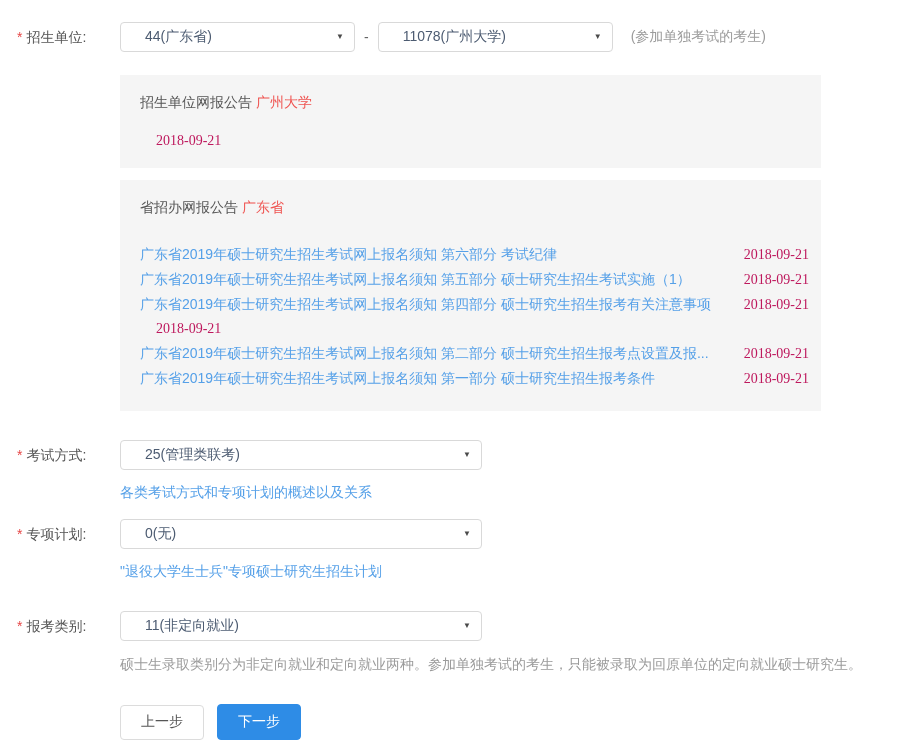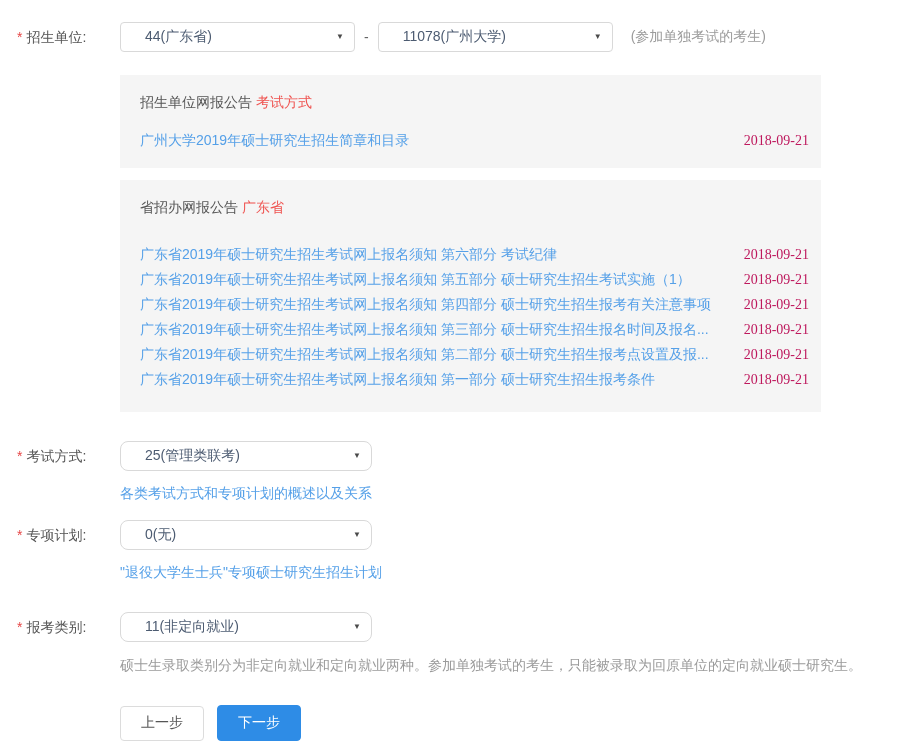--- a/index.html
+++ b/index.html
@@ -22,21 +22,21 @@
 
   .select {
     display:inline-flex; align-items:center; justify-content:space-between;
     height:30px; background:#fff;
     border:1px solid #d9d9d9; border-radius:4px;
     padding:0 10px 0 24px; color:#4c5b71; cursor:pointer;
     flex:none;
   }
   .select .arrow { color:#4a4a4a; font-size:8px; margin-left:8px; line-height:1; }
   .w235 { width:235px; }
-  .w302 { width:252px;border-radius:8px; }
+  .w302 { width:362px; }
   .dash { color:#666; margin:0 9px; }
   .hint { color:#9b9b9b; margin-left:18px; }
 
   
   .notice-box {
     margin-left:120px; width:701px; background:#f5f5f5;
     padding:18px 12px 20px 20px;
   }
   .box-unit { margin-top:23px; }
   .box-prov { margin-top:12px; }
@@ -85,26 +85,25 @@
     <div class="select w235">
       <span>11078(广州大学)</span>
       <span class="arrow">▼</span>
     </div>
     <span class="hint">(参加单独考试的考生)</span>
   </div>
 
   <div class="notice-box box-unit">
     <div class="notice-head">
       <span>招生单位网报公告</span>
-      <span class="red"> 考试方式</span>
+      <span class="red"> 广州大学</span>
     </div>
     <div class="notice-list-single">
 
     <div class="notice-row">
-        <a class="notice-link">广州大学2019年硕士研究生招生简章和目录</a>
         <span class="notice-date">2018-09-21</span>
       </div>
       </div>
   </div>
 
   <div class="notice-box box-prov">
     <div class="notice-head">
       <span>省招办网报公告</span>
       <span class="red"> 广东省</span>
     </div>
@@ -116,21 +115,20 @@
       </div>
         <div class="notice-row">
         <a class="notice-link">广东省2019年硕士研究生招生考试网上报名须知 第五部分 硕士研究生招生考试实施（1）</a>
         <span class="notice-date">2018-09-21</span>
       </div>
         <div class="notice-row">
         <a class="notice-link">广东省2019年硕士研究生招生考试网上报名须知 第四部分 硕士研究生招生报考有关注意事项</a>
         <span class="notice-date">2018-09-21</span>
       </div>
         <div class="notice-row">
-        <a class="notice-link">广东省2019年硕士研究生招生考试网上报名须知 第三部分 硕士研究生招生报名时间及报名...</a>
         <span class="notice-date">2018-09-21</span>
       </div>
         <div class="notice-row">
         <a class="notice-link">广东省2019年硕士研究生招生考试网上报名须知 第二部分 硕士研究生招生报考点设置及报...</a>
         <span class="notice-date">2018-09-21</span>
       </div>
         <div class="notice-row">
         <a class="notice-link">广东省2019年硕士研究生招生考试网上报名须知 第一部分 硕士研究生招生报考条件</a>
         <span class="notice-date">2018-09-21</span>
       </div>

